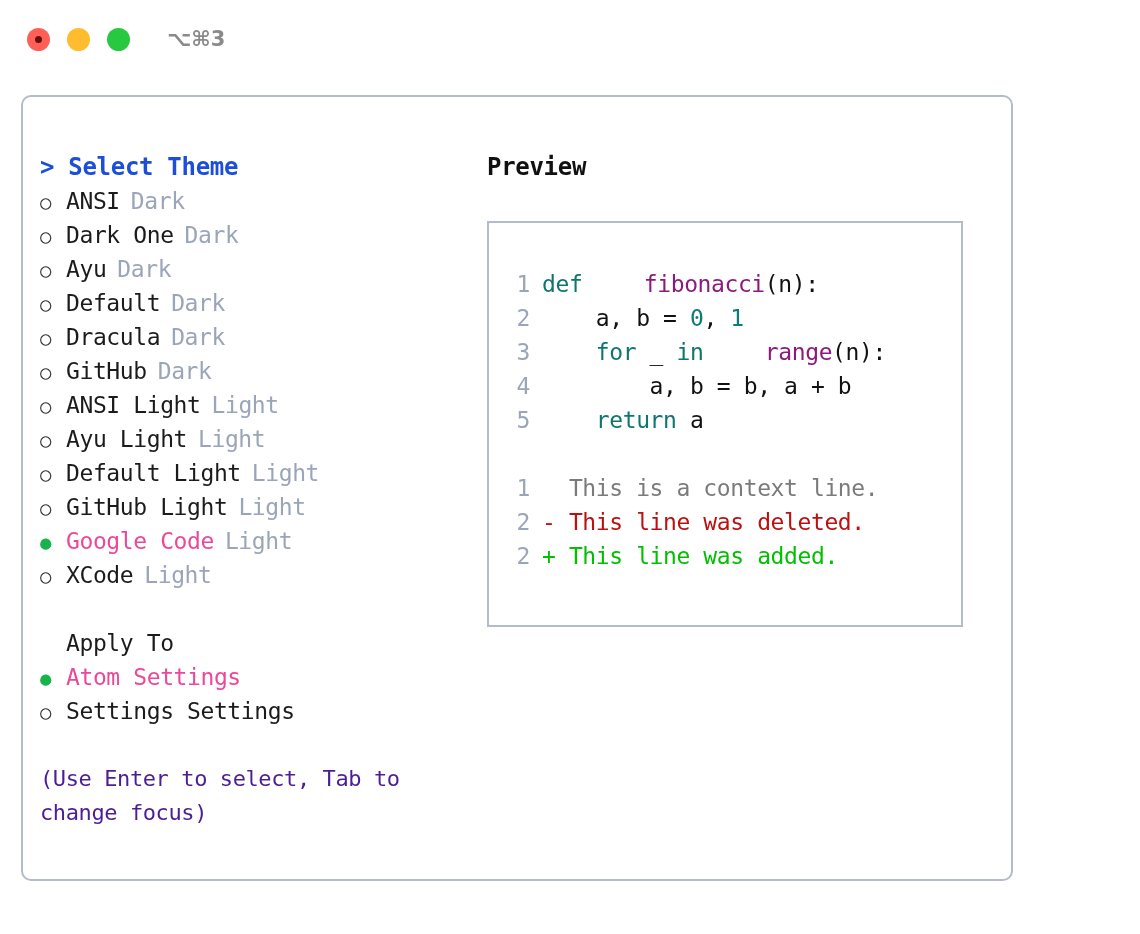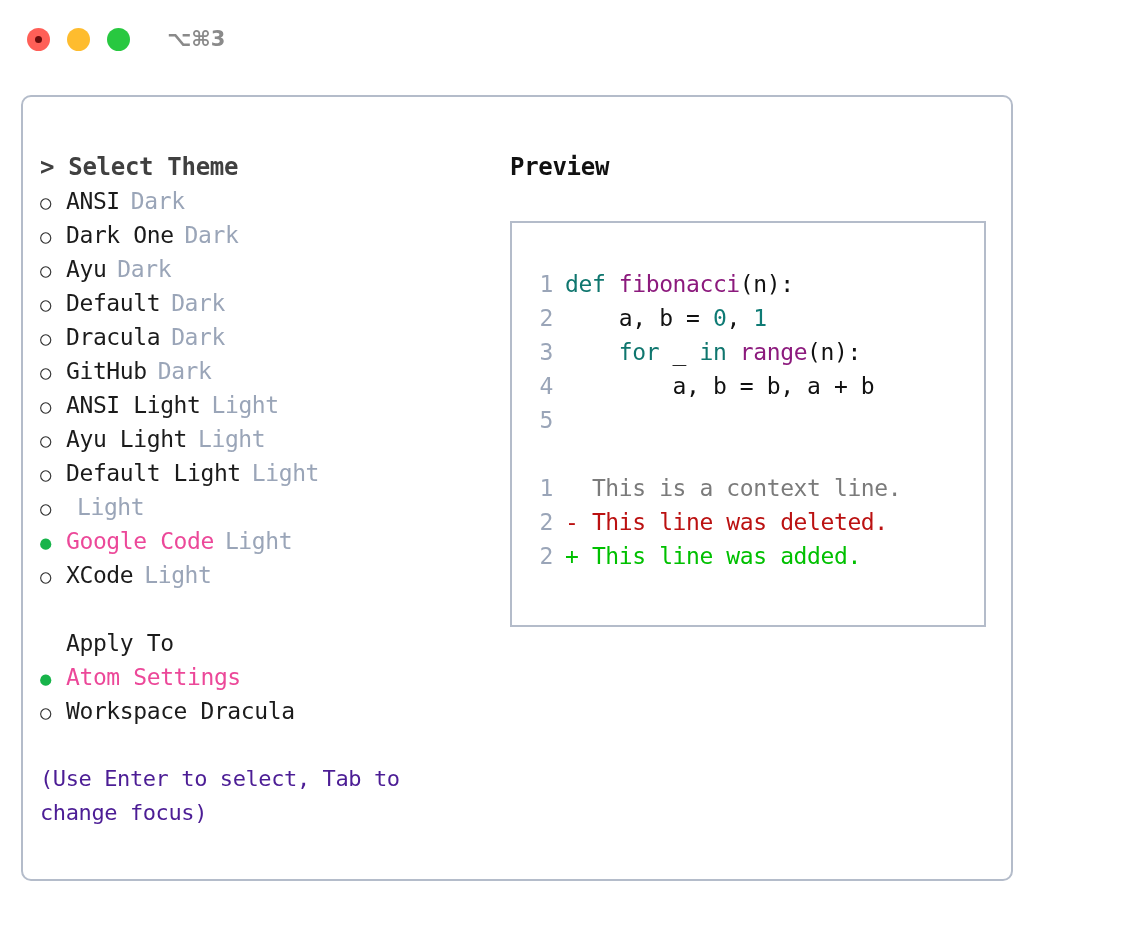--- a/index.html
+++ b/index.html
@@ -92,21 +92,21 @@
   .left-col {
     position: absolute;
     left: 17px;
     top: 53px;
     width: 470px;
   }
 
   .section-header {
     font-size: 24px;
     font-weight: 700;
-    color: #404040;
+    color: #1d4ed8;
     line-height: 34px;
     white-space: pre;
     letter-spacing: -0.3px;
   }
 
   .option-row {
     display: flex;
     align-items: baseline;
     line-height: 34px;
     height: 34px;
@@ -149,21 +149,21 @@
     color: #4c1d95;
     line-height: 34px;
     width: 420px;
     white-space: pre-wrap;
     letter-spacing: -0.4px;
   }
 
   
   .right-col {
     position: absolute;
-    left: 487px;
+    left: 464px;
     top: 53px;
     width: 492px;
   }
   .preview-title {
     font-size: 24px;
     font-weight: 700;
     color: #111111;
     line-height: 34px;
     letter-spacing: -0.3px;
   }
@@ -190,21 +190,21 @@
     display: inline-block;
     width: 30px;
     flex: 0 0 30px;
     text-align: right;
     color: #9aa5b8;
     margin-right: 12px;
   }
   .code-text { white-space: pre; }
 
   .tok-kw   { color: #0f766e; }
-  .tok-fn   { color: #8c1a7d; }
+  .tok-fn   { color: #8c1a7d; margin-left: 48px; }
   .tok-num  { color: #0f7b75; }
   .tok-pl   { color: #111111; }
 
   .spacer-line { height: 34px; }
 
   .diff-ctx { color: #7b7b7b; }
   .diff-del { color: #bb1111; }
   .diff-add { color: #00c000; }
 </style>
 </head>
@@ -231,46 +231,46 @@
         <div id="theme-options">
             <div class="option-row"><span class="bullet">○</span><span class="opt-label">ANSI</span><span class="opt-tag">Dark</span></div>
             <div class="option-row"><span class="bullet">○</span><span class="opt-label">Dark One</span><span class="opt-tag">Dark</span></div>
             <div class="option-row"><span class="bullet">○</span><span class="opt-label">Ayu</span><span class="opt-tag">Dark</span></div>
             <div class="option-row"><span class="bullet">○</span><span class="opt-label">Default</span><span class="opt-tag">Dark</span></div>
             <div class="option-row"><span class="bullet">○</span><span class="opt-label">Dracula</span><span class="opt-tag">Dark</span></div>
             <div class="option-row"><span class="bullet">○</span><span class="opt-label">GitHub</span><span class="opt-tag">Dark</span></div>
             <div class="option-row"><span class="bullet">○</span><span class="opt-label">ANSI Light</span><span class="opt-tag">Light</span></div>
             <div class="option-row"><span class="bullet">○</span><span class="opt-label">Ayu Light</span><span class="opt-tag">Light</span></div>
             <div class="option-row"><span class="bullet">○</span><span class="opt-label">Default Light</span><span class="opt-tag">Light</span></div>
-            <div class="option-row"><span class="bullet">○</span><span class="opt-tag">Light</span></div>
+            <div class="option-row"><span class="bullet">○</span><span class="opt-label">GitHub Light</span><span class="opt-tag">Light</span></div>
             <div class="option-row selected"><span class="bullet sel">●</span><span class="opt-label">Google Code</span><span class="opt-tag">Light</span></div>
             <div class="option-row"><span class="bullet">○</span><span class="opt-label">XCode</span><span class="opt-tag">Light</span></div>
           </div>
 
         <div class="subsection">
           <div class="subsection-title">Apply To</div>
           <div id="apply-options">
               <div class="option-row selected"><span class="bullet sel">●</span><span class="opt-label">Atom Settings</span></div>
-              <div class="option-row"><span class="bullet">○</span><span class="opt-label">Workspace Dracula</span></div>
+              <div class="option-row"><span class="bullet">○</span><span class="opt-label">Settings Settings</span></div>
             </div>
         </div>
 
         <div class="hint">(Use Enter to select, Tab to change focus)</div>
       </div>
 
       <div class="right-col">
         <div class="preview-title">Preview</div>
 
         <div class="preview-box">
           <div id="code-block">
               <div class="code-line"><span class="lineno">1</span><span class="code-text"><span class="tok-kw">def </span><span class="tok-fn">fibonacci</span><span class="tok-pl">(n):</span></span></div>
               <div class="code-line"><span class="lineno">2</span><span class="code-text"><span class="tok-pl">    a, b = </span><span class="tok-num">0</span><span class="tok-pl">, </span><span class="tok-num">1</span></span></div>
               <div class="code-line"><span class="lineno">3</span><span class="code-text"><span class="tok-pl">    </span><span class="tok-kw">for</span><span class="tok-pl"> _ </span><span class="tok-kw">in</span><span class="tok-pl"> </span><span class="tok-fn">range</span><span class="tok-pl">(n):</span></span></div>
               <div class="code-line"><span class="lineno">4</span><span class="code-text"><span class="tok-pl">        a, b = b, a + b</span></span></div>
-              <div class="code-line"><span class="lineno">5</span></div>
+              <div class="code-line"><span class="lineno">5</span><span class="code-text"><span class="tok-pl">    </span><span class="tok-kw">return</span><span class="tok-pl"> a</span></span></div>
             </div>
           <div class="spacer-line"></div>
           <div id="diff-block">
               <div class="code-line"><span class="lineno">1</span><span class="code-text diff-ctx">  This is a context line.</span></div>
               <div class="code-line"><span class="lineno">2</span><span class="code-text diff-del">- This line was deleted.</span></div>
               <div class="code-line"><span class="lineno">2</span><span class="code-text diff-add">+ This line was added.</span></div>
             </div>
         </div>
       </div>
 

